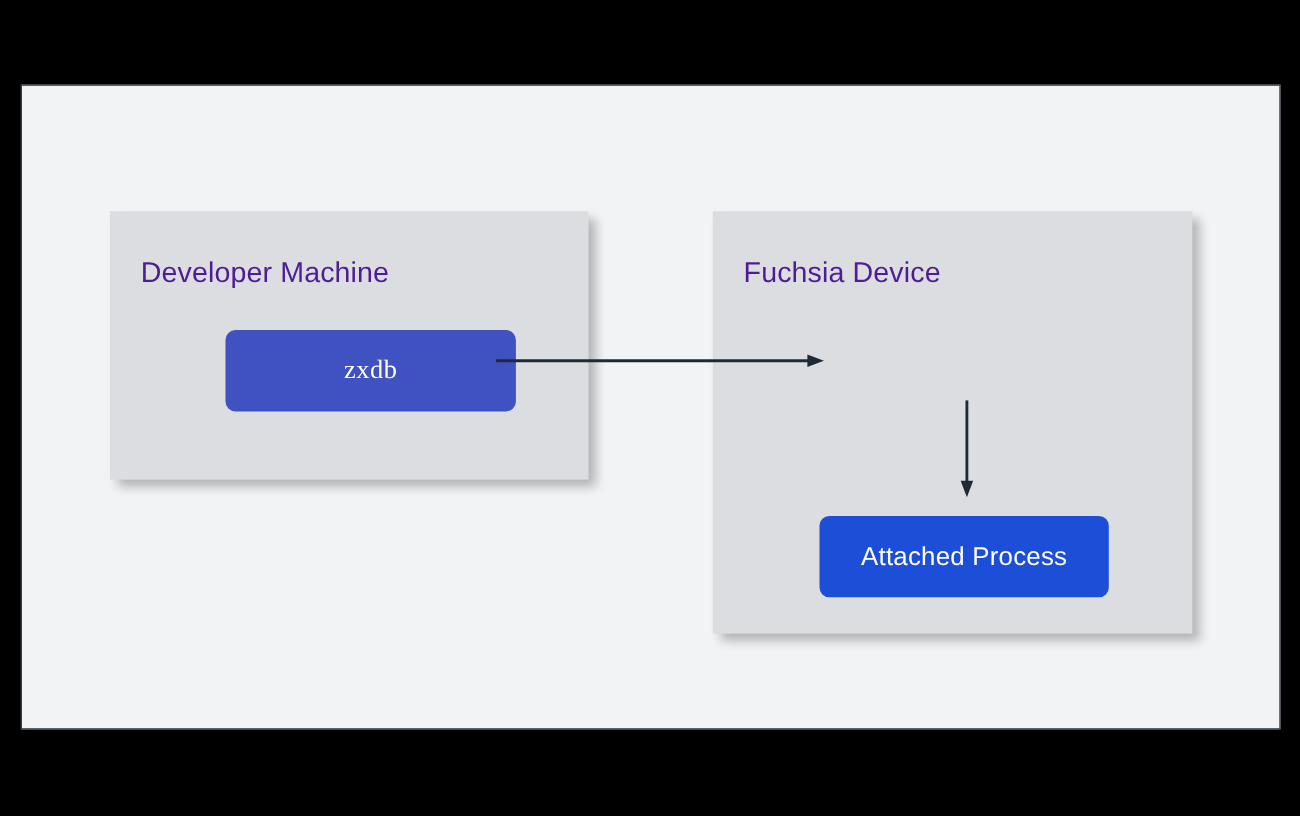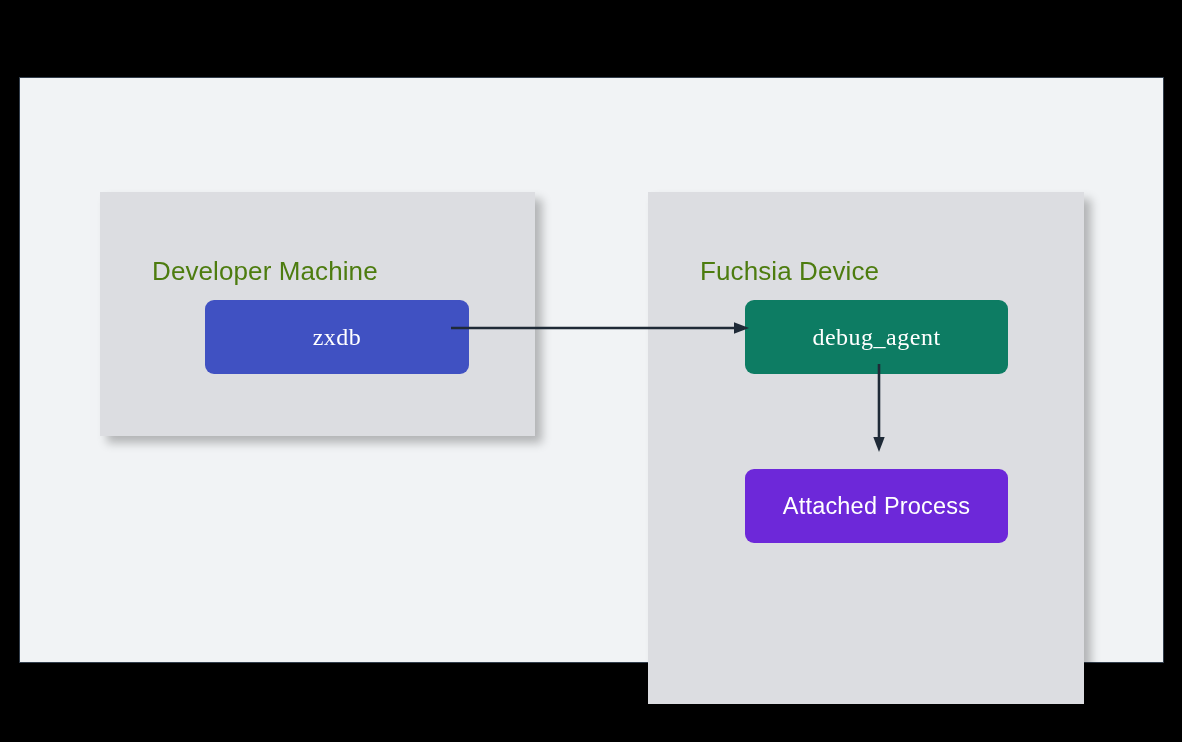--- a/index.html
+++ b/index.html
@@ -27,42 +27,41 @@
   }
 
   
   .panel {
     position: absolute;
     background: #DCDDE1;
     box-shadow: 7px 7px 9px rgba(0,0,0,0.26);
   }
   .panel-title {
     position: absolute;
-    left: 52px;
+    left: 28px;
     top: 40px;
     font-family: "Liberation Sans", sans-serif;
     font-size: 26px;
     font-weight: 400;
-    color: #4d7c0f;
+    color: #4c1d95;
     letter-spacing: 0.1px;
     white-space: nowrap;
-    margin-top: 24px;
   }
 
   #panel-dev {
     left: 80px;
     top: 114px;
     width: 435px;
     height: 244px;
   }
   #panel-fuchsia {
     left: 628px;
     top: 114px;
     width: 436px;
-    height: 512px;
+    height: 384px;
   }
 
   
   .node {
     position: absolute;
     border-radius: 9px;
     display: flex;
     align-items: center;
     justify-content: center;
     color: #FFFFFF;
@@ -91,21 +90,21 @@
     top: 108px;
     width: 263px;
     height: 74px;
     background: #0D7C63;
   }
   #node-attached-process {
     left: 97px;
     top: 277px;
     width: 263px;
     height: 74px;
-    background: #6d28d9;
+    background: #1d4ed8;
   }
 
   
   .arrow-svg {
     position: absolute;
     overflow: visible;
   }
   #arrow-zxdb-to-agent {
     left: 431px;
     top: 240px;
@@ -130,23 +129,20 @@
       <div class="panel-title">Developer Machine</div>
 
       <div class="node node-mono" id="node-zxdb">
         <span>zxdb</span>
       </div>
     </div>
 
     <div class="panel" id="panel-fuchsia">
       <div class="panel-title">Fuchsia Device</div>
 
-      <div class="node node-mono" id="node-debug-agent">
-        <span>debug_agent</span>
-      </div>
 
       <div class="node node-sans" id="node-attached-process">
         <span>Attached Process</span>
       </div>
     </div>
 
     <svg class="arrow-svg" id="arrow-zxdb-to-agent" viewBox="0 0 300 20">
       <line x1="0" y1="10" x2="288" y2="10" stroke="#1F2A37" stroke-width="2.6"></line>
       <polygon points="298,10 283,4.3 283,15.7" fill="#1F2A37"></polygon>
     </svg>

